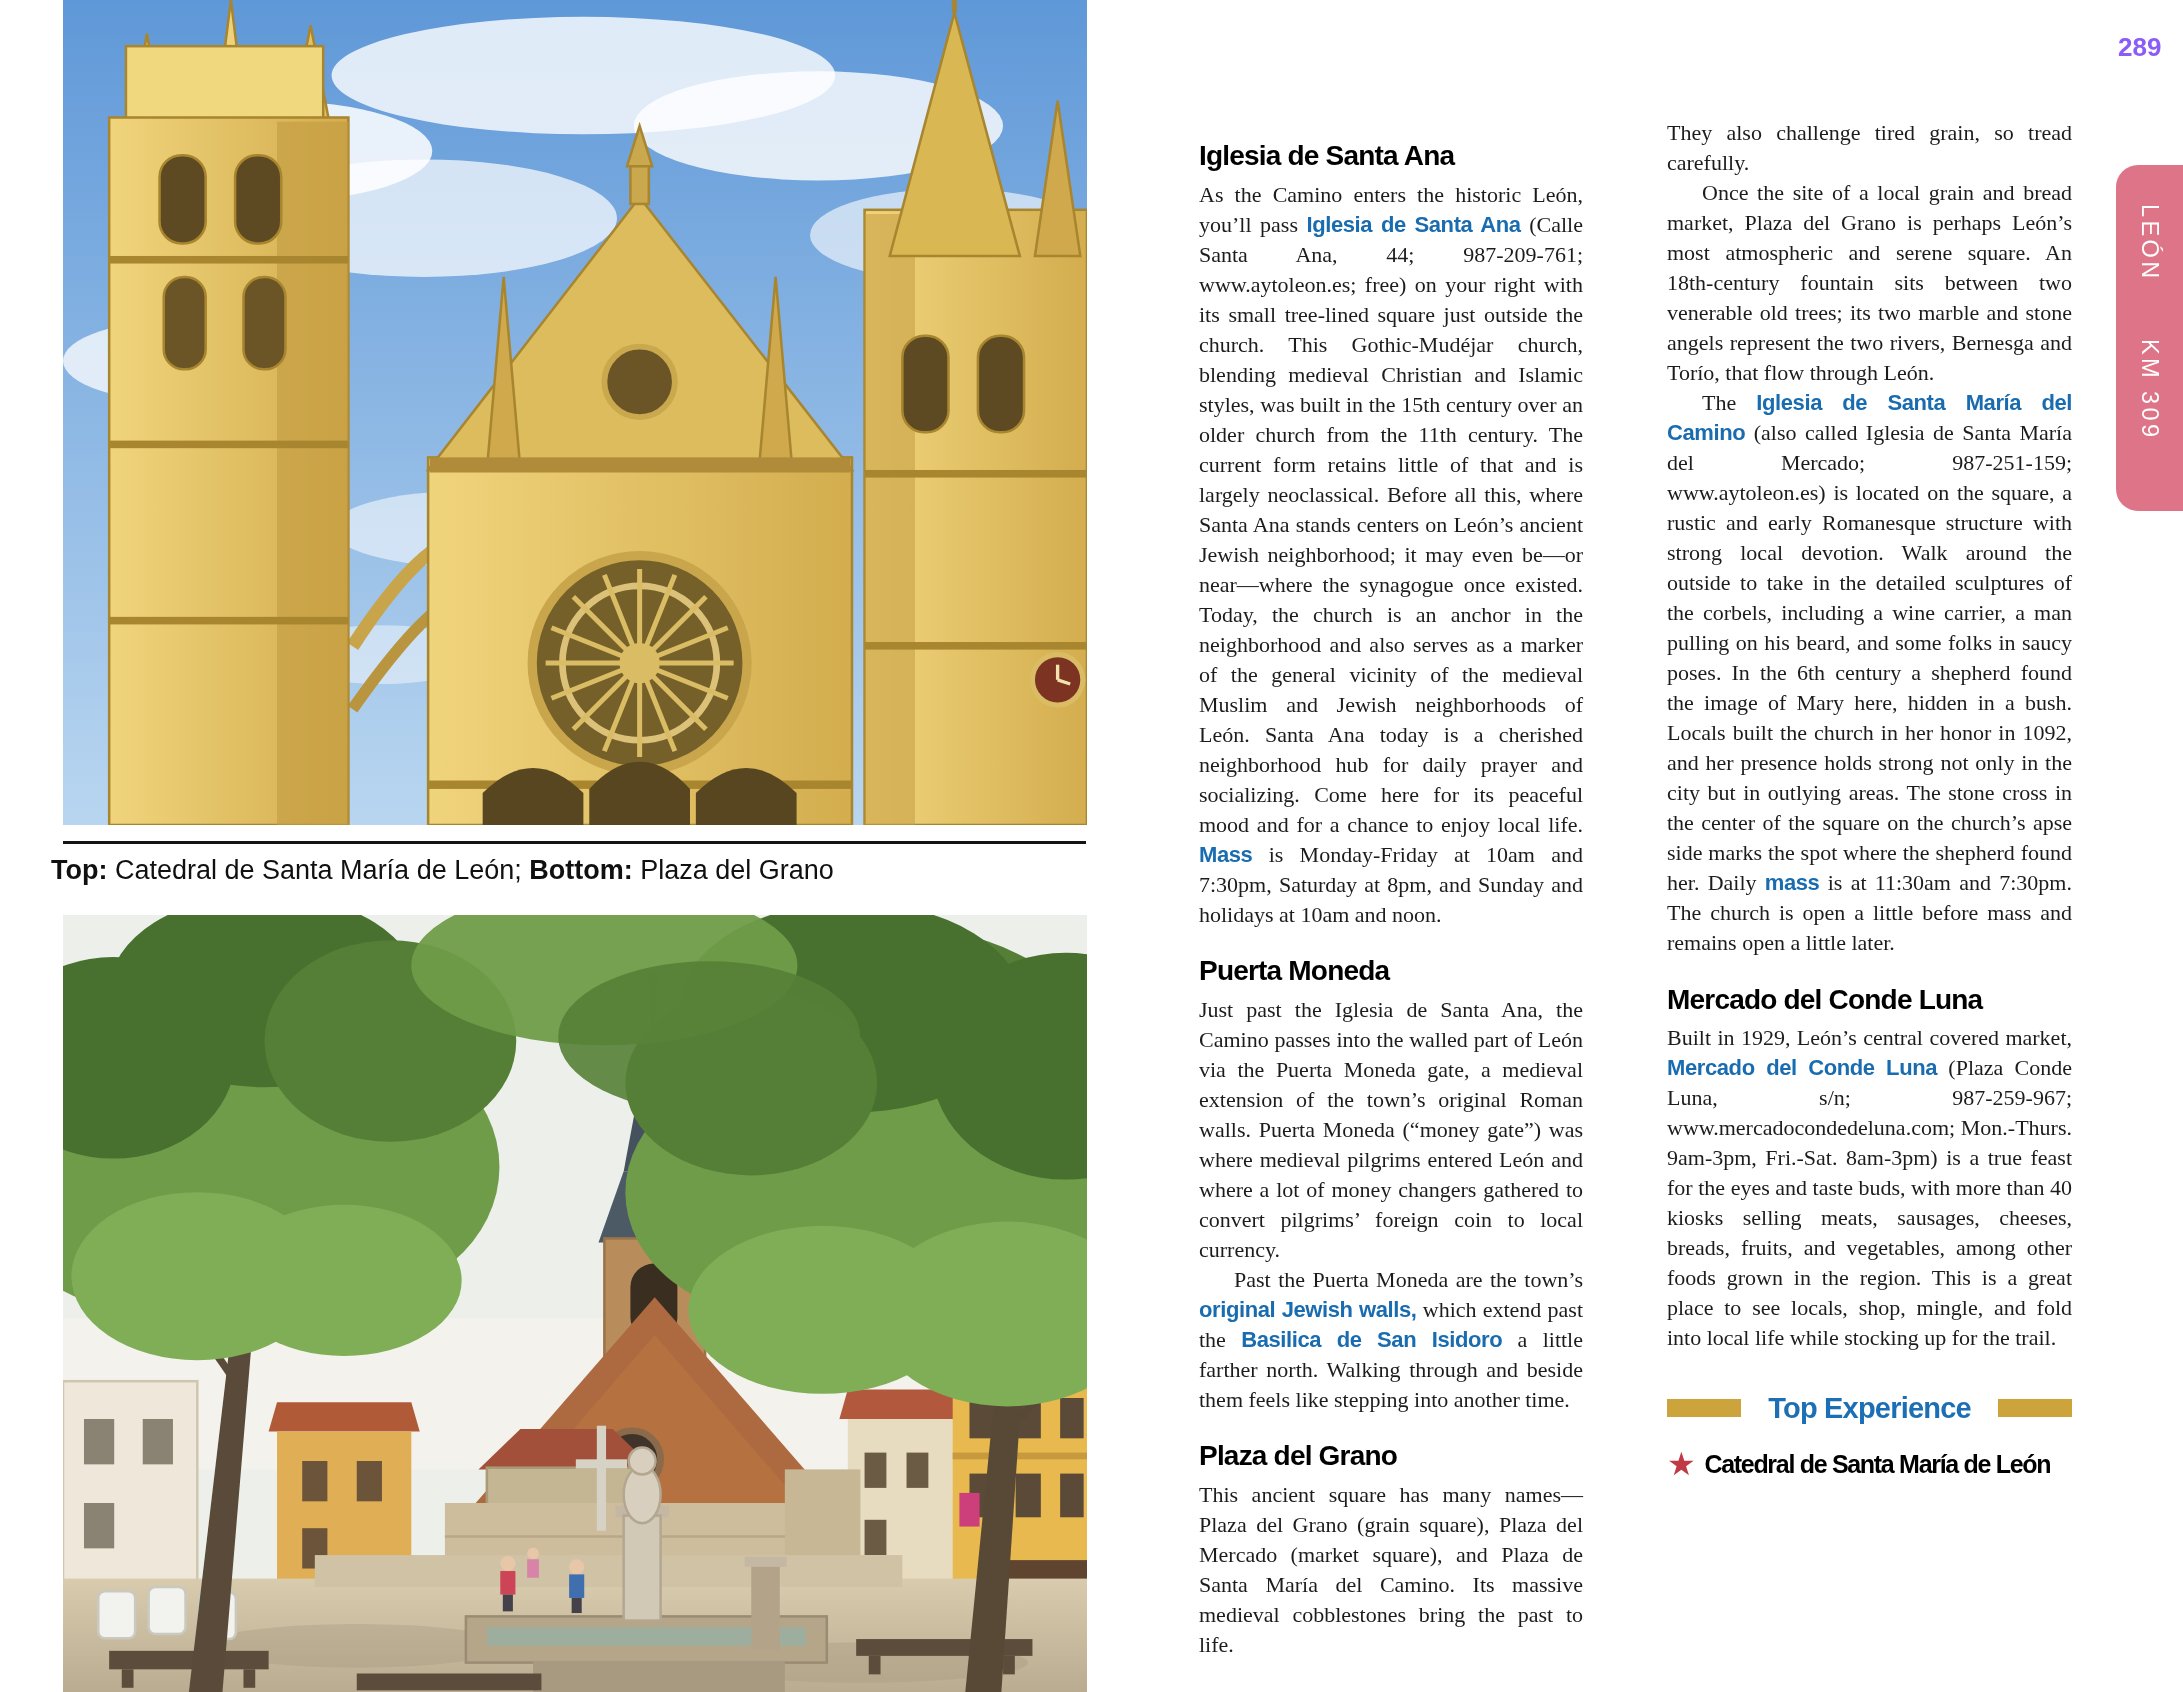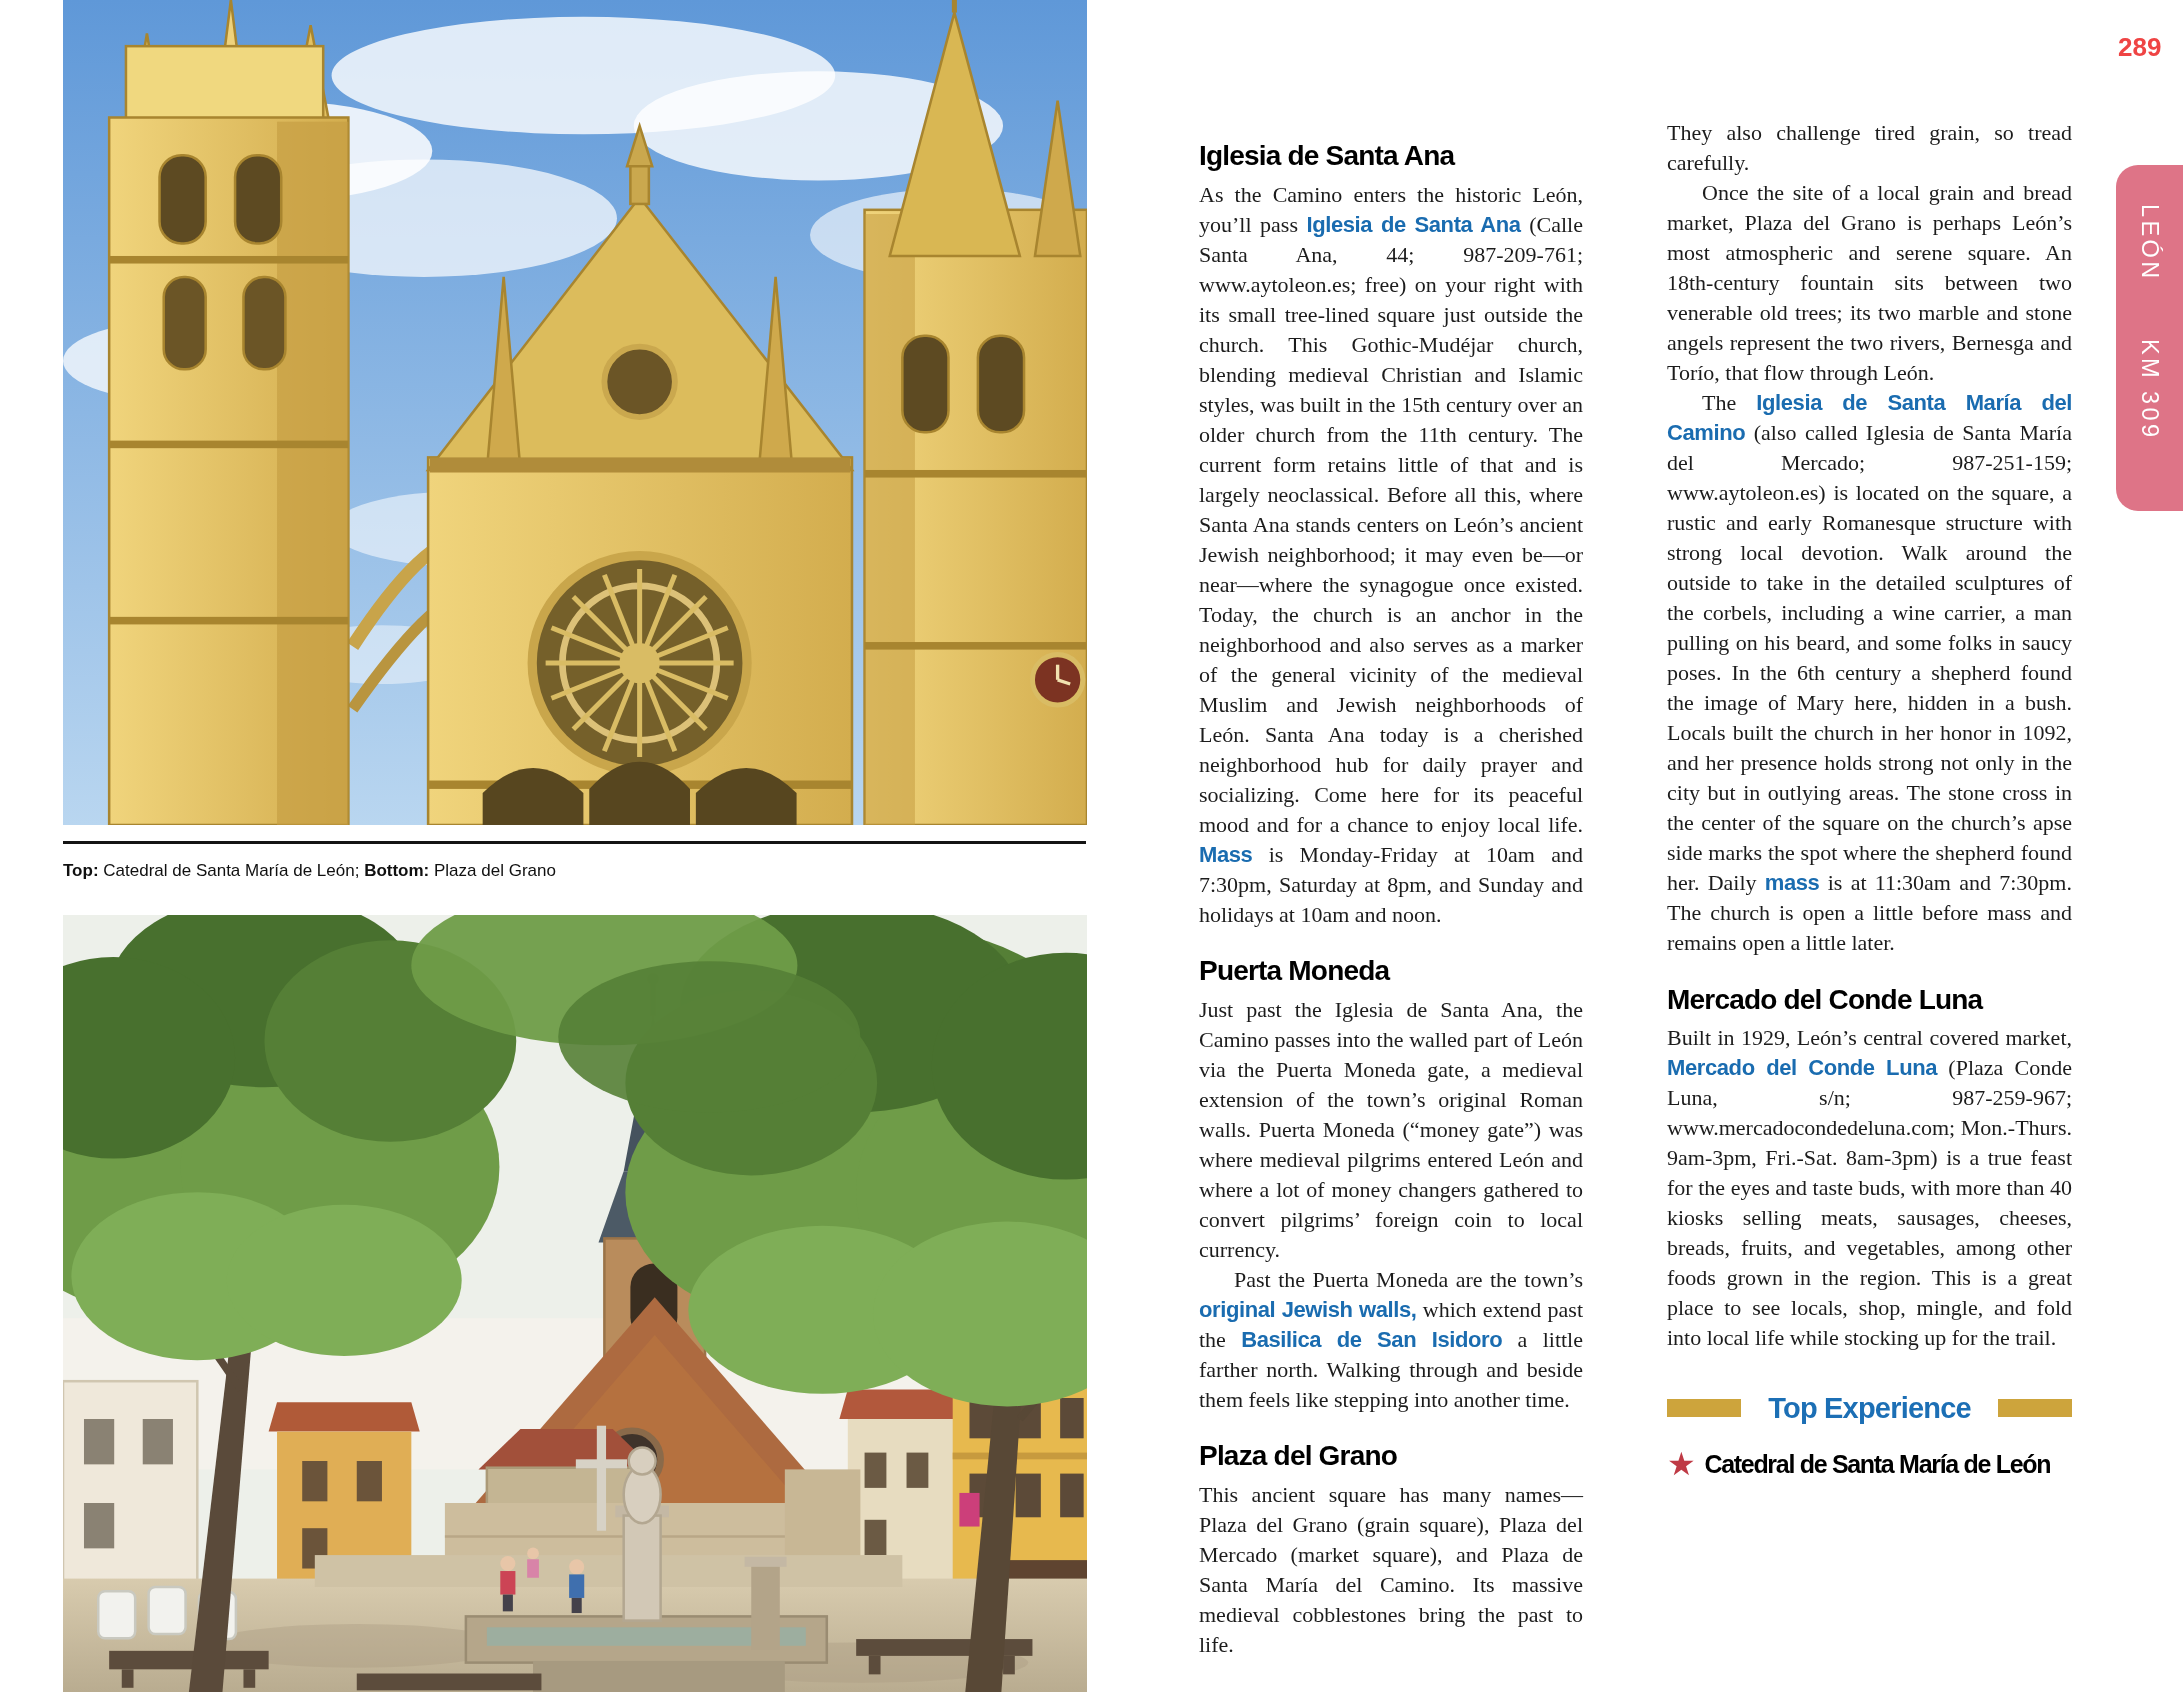--- a/index.html
+++ b/index.html
@@ -7,22 +7,22 @@
         font-family:"Liberation Serif",serif;color:#1c1c1c;}
 
   
   .photo{position:absolute;overflow:hidden;background:#dfe7ee;}
   #photo-top{left:63px;top:0;width:1024px;height:825px;}
   #photo-bottom{left:63px;top:915px;width:1024px;height:777px;}
   .photo svg{display:block;width:100%;height:100%;}
 
   
   #caption-rule{position:absolute;left:63px;top:841px;width:1023px;height:2.5px;background:#141414;}
-  #caption{position:absolute;left:63px;top:853px;width:1023px;
-           font-family:"Liberation Sans",sans-serif;font-size:17px;line-height:35px;color:#101010;}
+  #caption{position:absolute;left:51px;top:853px;width:1023px;
+           font-family:"Liberation Sans",sans-serif;font-size:27px;line-height:35px;color:#101010;}
   #caption b{font-weight:700;}
 
   
   .col{position:absolute;top:118px;text-align:justify;font-size:22px;line-height:30px;}
   #col1{left:1199px;width:384px;margin-top:20px;}
   #col2{left:1667px;width:405px;}
   .col p{margin:0;overflow-wrap:break-word;}
   .col p.indent{text-indent:35px;}
   .col h2{font-family:"Liberation Sans",sans-serif;font-weight:700;font-size:28px;line-height:35px;
           letter-spacing:-0.8px;margin:23.5px 0 6.7px;color:#000;text-align:left;}
@@ -35,21 +35,21 @@
   .banner .banner-label{flex:0 0 auto;font-family:"Liberation Sans",sans-serif;font-weight:700;
         font-size:29px;letter-spacing:-0.8px;color:var(--banner-blue,#1c6fb5);white-space:nowrap;}
 
   .star-h{display:flex;align-items:center;gap:10px;margin:0 0 6.7px;white-space:nowrap;
           font-size:25px !important;letter-spacing:-1.3px !important;}
   .star-h .star{color:var(--star-red,#bf3a45);font-size:32px;line-height:32px;flex:0 0 auto;
           font-family:"DejaVu Sans",sans-serif;}
 
   
   #page-number{position:absolute;left:2118px;top:32px;font-family:"Liberation Sans",sans-serif;
-               font-weight:700;font-size:26px;color:#ef4444;}
+               font-weight:700;font-size:26px;color:#8b5cf6;}
   #side-tab{position:absolute;left:2116px;top:165px;width:67px;height:346px;
             background:var(--tab-pink,#de7487);border-radius:22px 0 0 22px;}
   #side-tab .tab-text{position:absolute;left:50%;top:39px;transform:translateX(-50%);
             writing-mode:vertical-rl;text-orientation:mixed;
             font-family:"Liberation Sans",sans-serif;font-size:23.5px;letter-spacing:3.4px;color:#ffffff;}
   #side-tab .tab-km{margin-top:47px;display:inline-block;}
 </style>
 </head>
 <body>
 

